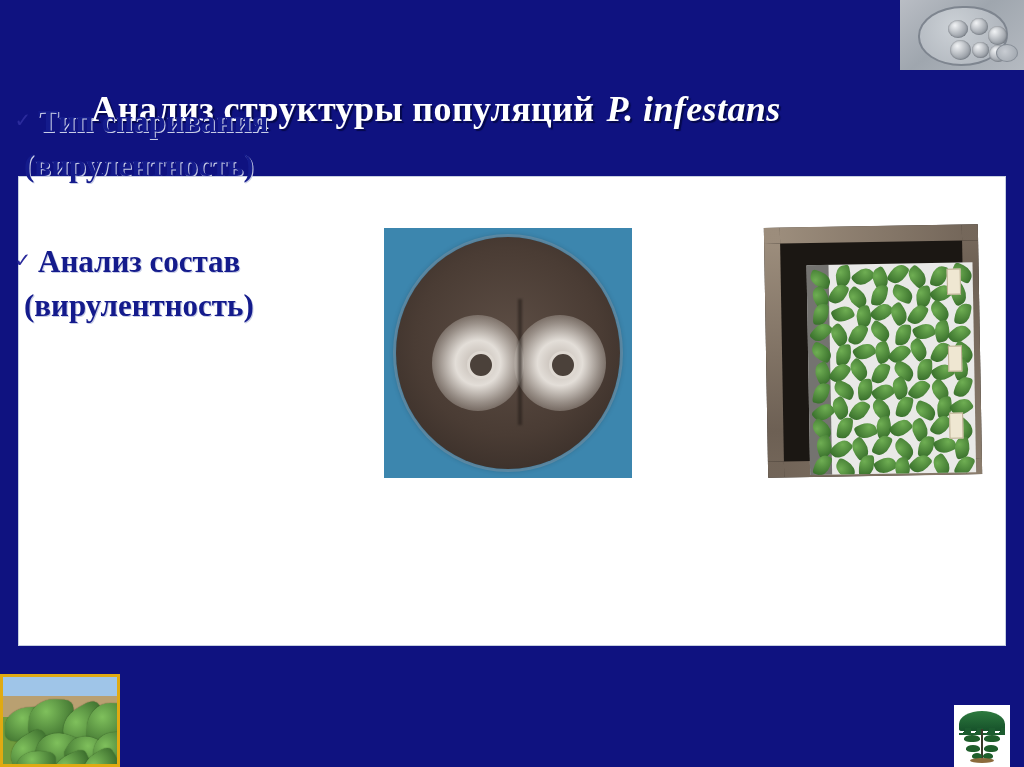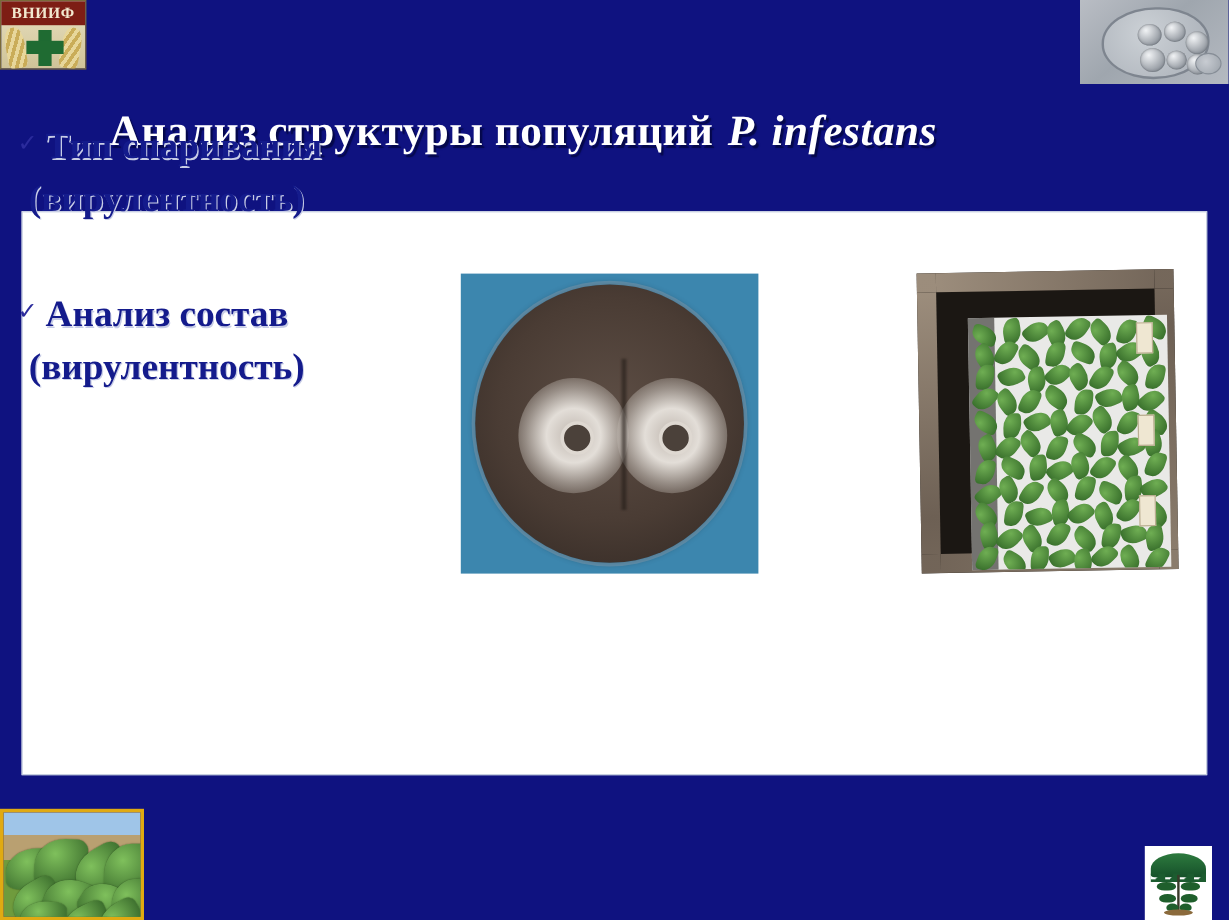--- a/index.html
+++ b/index.html
@@ -332,29 +332,20 @@
     width: 24px; height: 5px;
     border-radius: 50%;
     background: #8b6a3c;
   }
 </style>
 </head>
 <body>
 
 <div class="slide">
 
-  <div class="logo-vniif">
-    <div class="band">
-      <span>ВНИИФ</span>
-    </div>
-    <div class="wheat left"></div>
-    <div class="wheat right"></div>
-    <div class="cross-v"></div>
-    <div class="cross-h"></div>
-  </div>
 
   <div class="micro-photo">
     <div class="oospore">
       <div class="sp s1"></div>
       <div class="sp s2"></div>
       <div class="sp s3"></div>
       <div class="sp s4"></div>
       <div class="sp s5"></div>
       <div class="sp s6"></div>
     </div>

